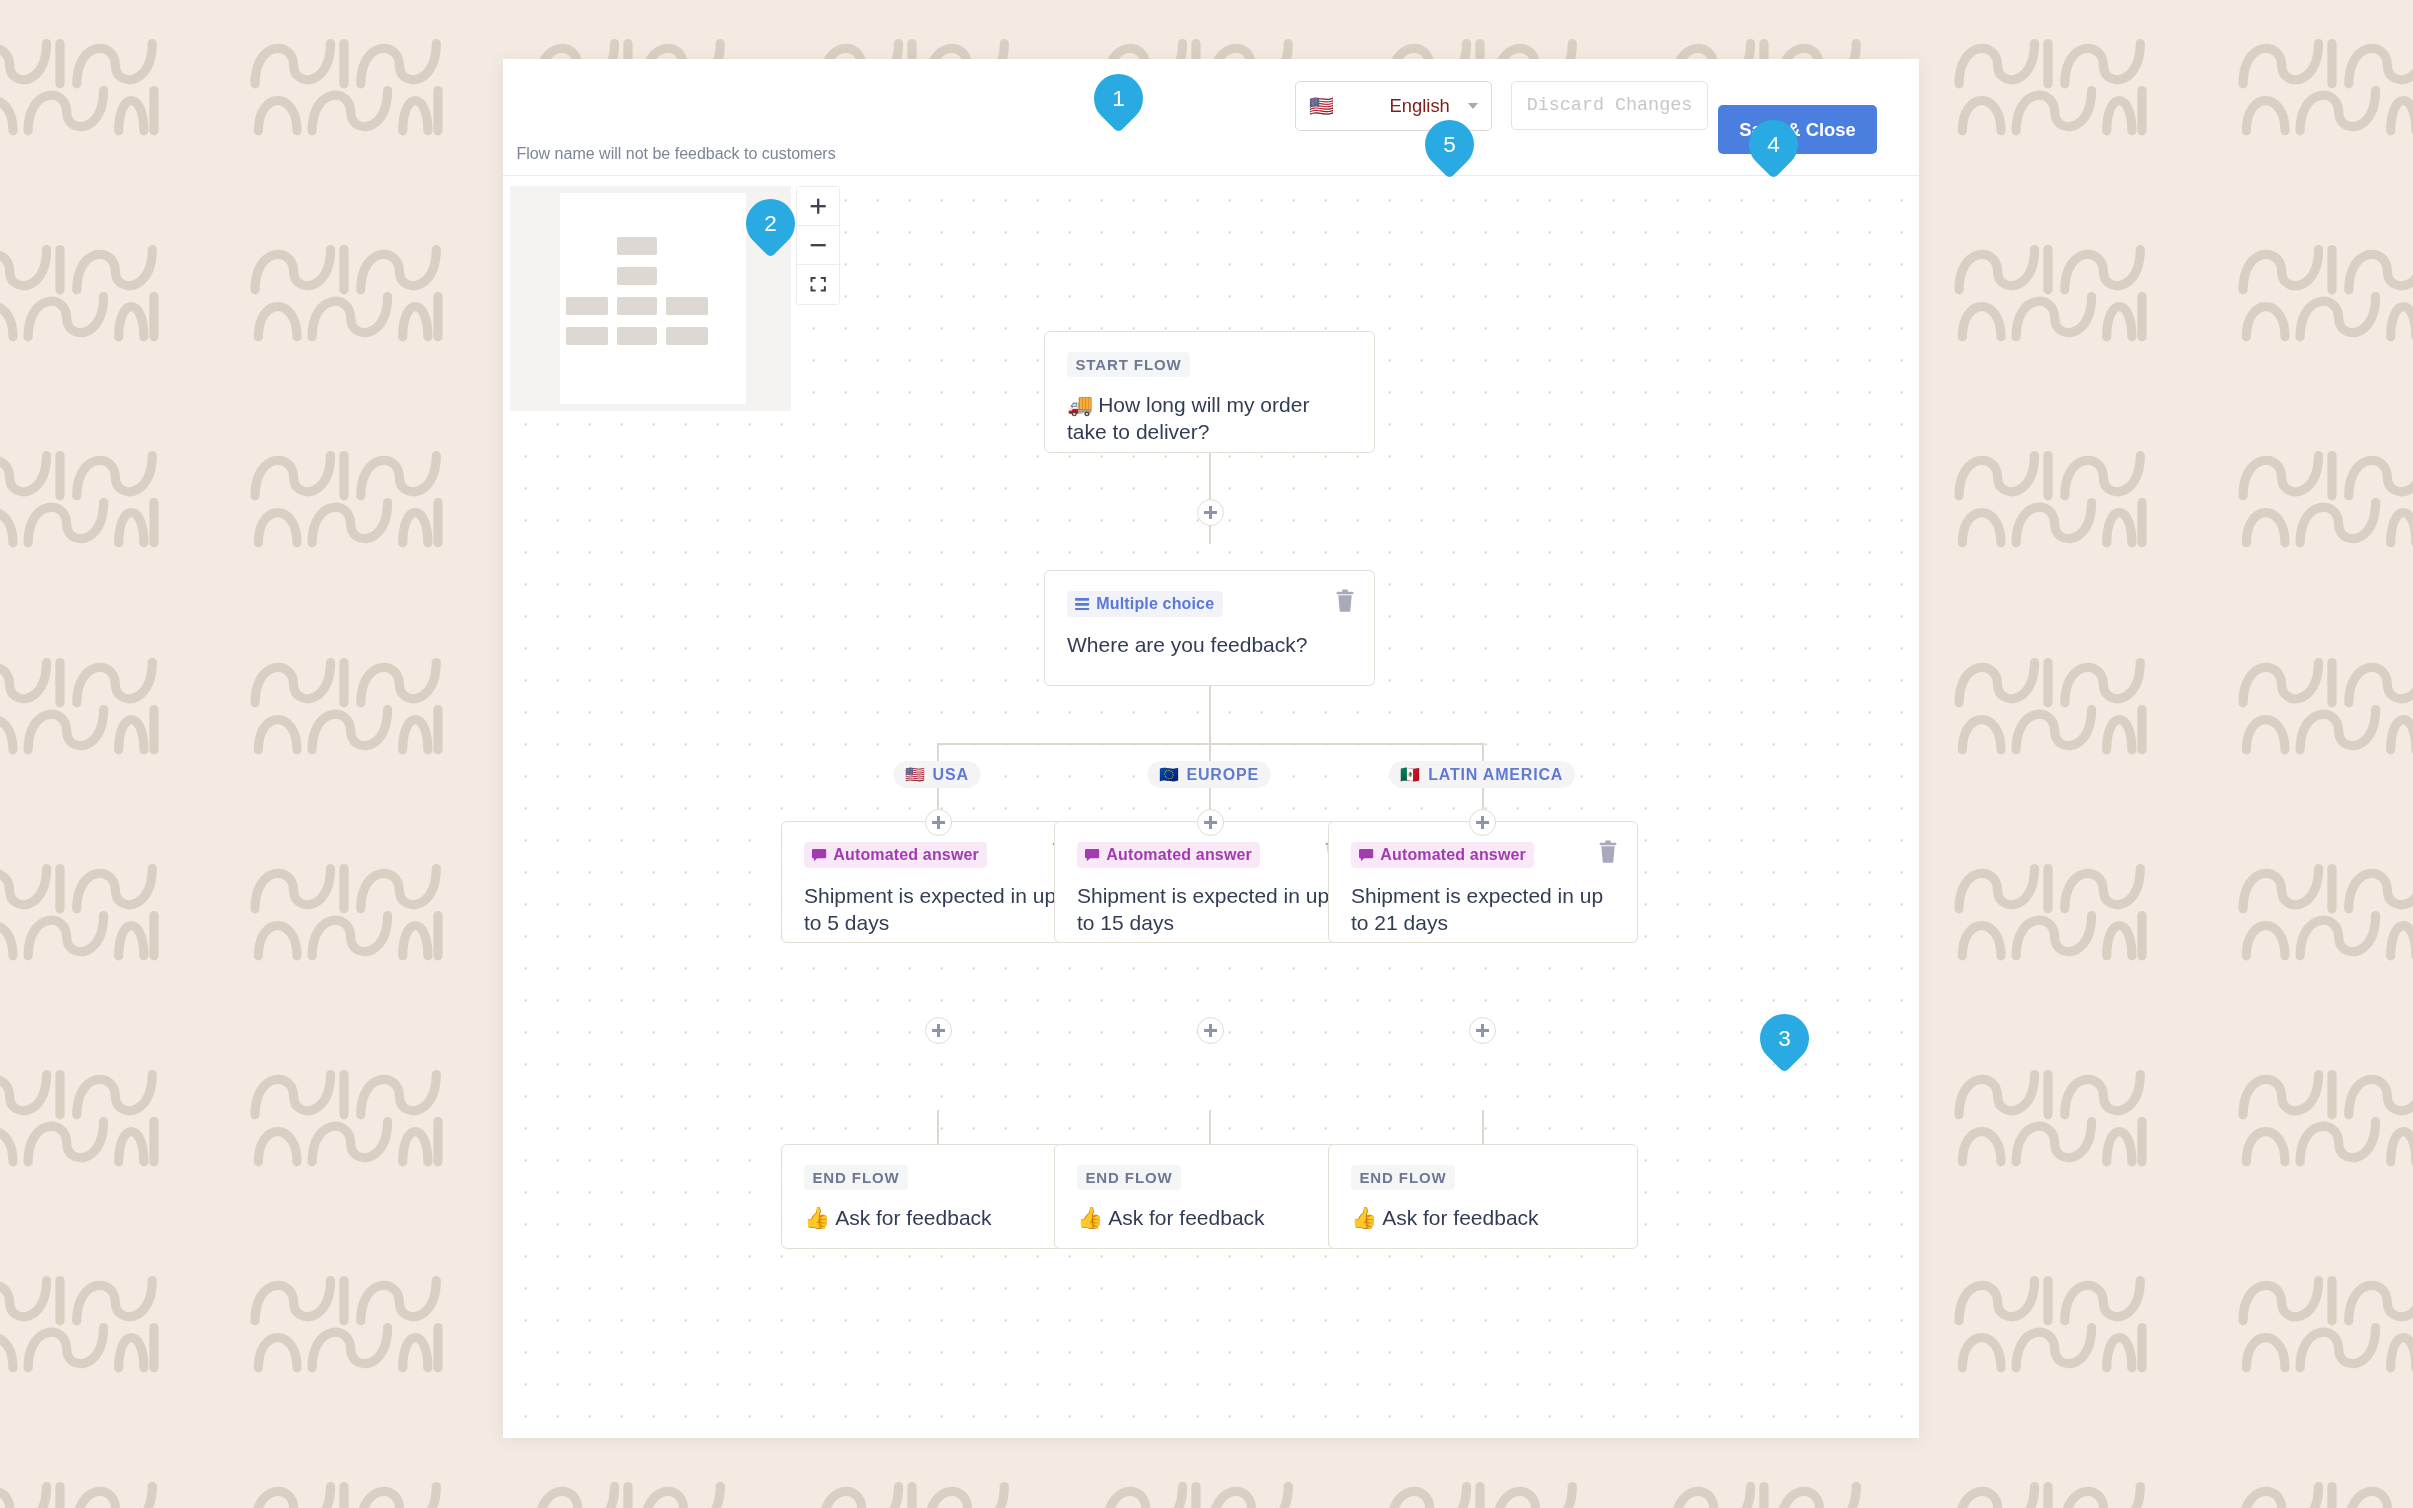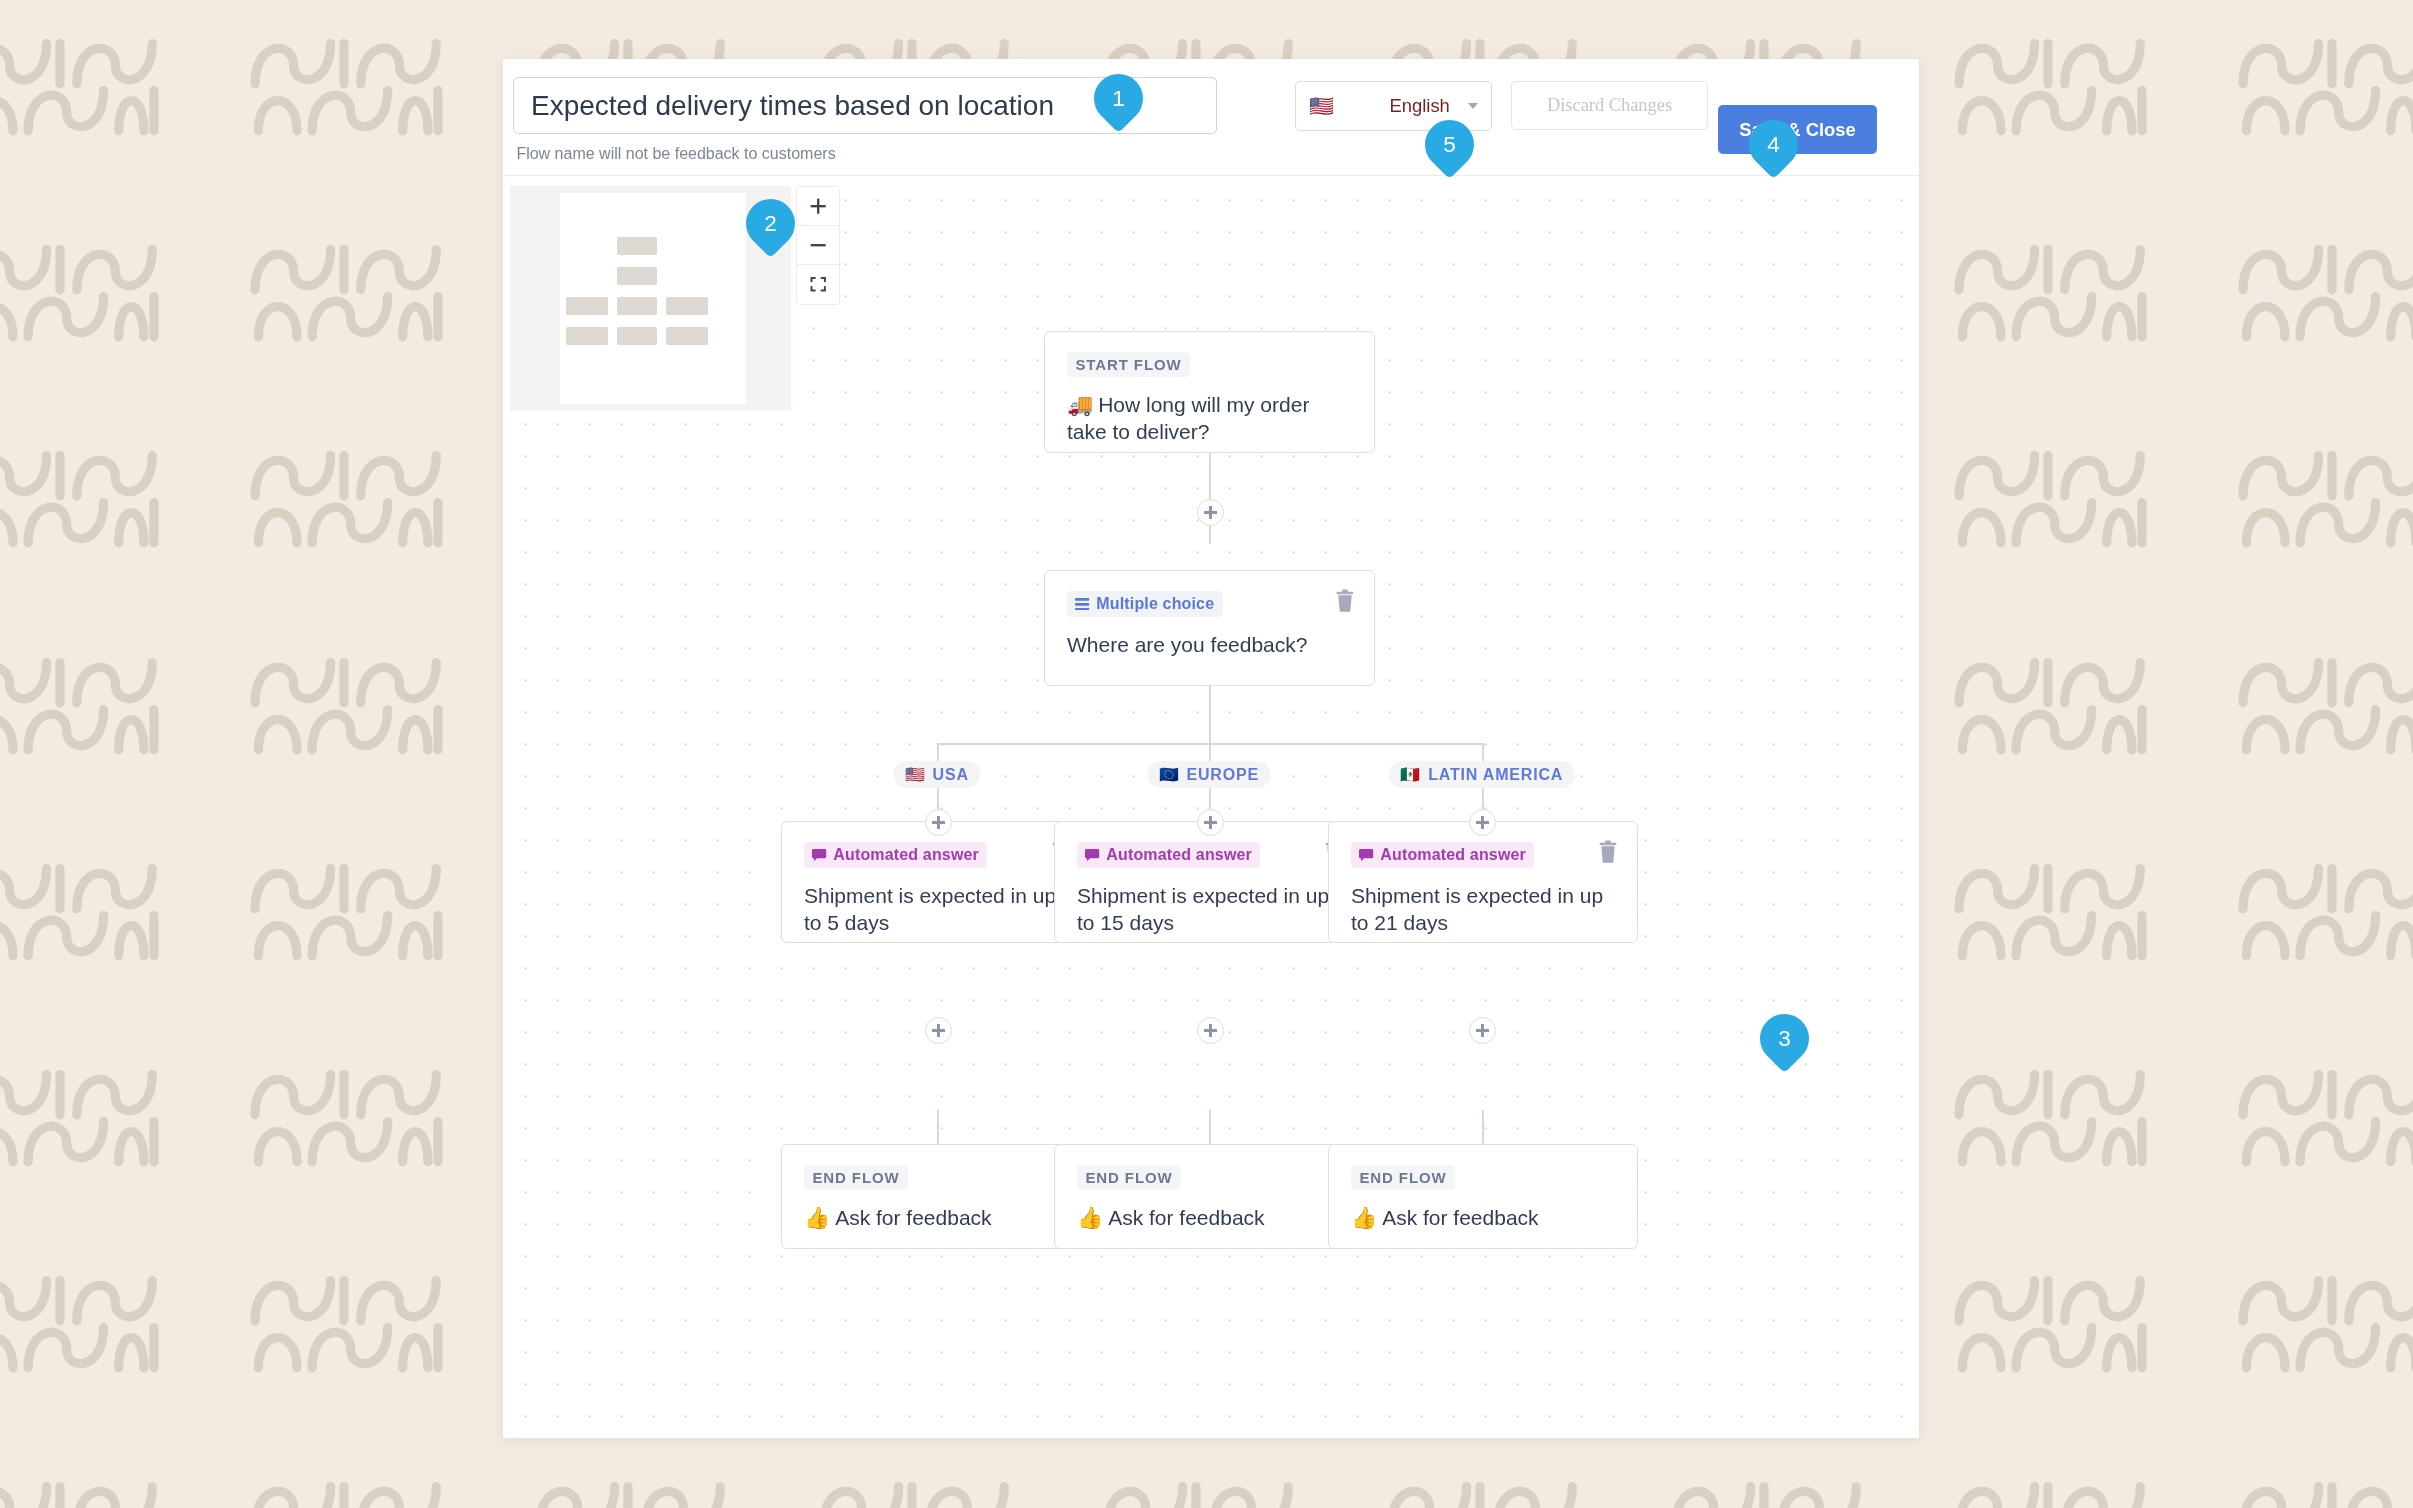--- a/index.html
+++ b/index.html
@@ -110,21 +110,21 @@
     position: absolute;
     left: 1008px;
     top: 22px;
     width: 197px;
     height: 49px;
     border: 0.8px solid #e6e3e0;
     border-radius: 5px;
     background: #fff;
     color: #c9c6c4;
     font-size: 18.4px;
-    font-family: Liberation Serif, serif;
+    font-family: Liberation Mono, monospace;
     cursor: default;
   }
 
   #save-close-button {
     position: absolute;
     left: 1215px;
     top: 22px;
     width: 159px;
     height: 49px;
     border: none;
@@ -1373,21 +1373,20 @@
       <path d="M132 70 C132 18, 178 18, 178 48 C178 74, 222 74, 222 22" fill="none" stroke="#d9d0c4" stroke-width="11" stroke-linecap="round"></path>
     </svg>
       </div>
     </div>
   </div>
 
 <div id="app-panel">
 
   <div id="panel-header">
 
-    <input id="flow-name-input" type="text" value="Expected delivery times based on location" placeholder="Flow name" style="">
 
     <div id="flow-name-hint">Flow name will not be feedback to customers</div>
 
     <div id="language-select">
       <span class="flag">🇺🇸</span>
       <span class="lang-label">English</span>
       <span class="caret-down"></span>
     </div>
 
     <button id="discard-button">Discard Changes</button>

